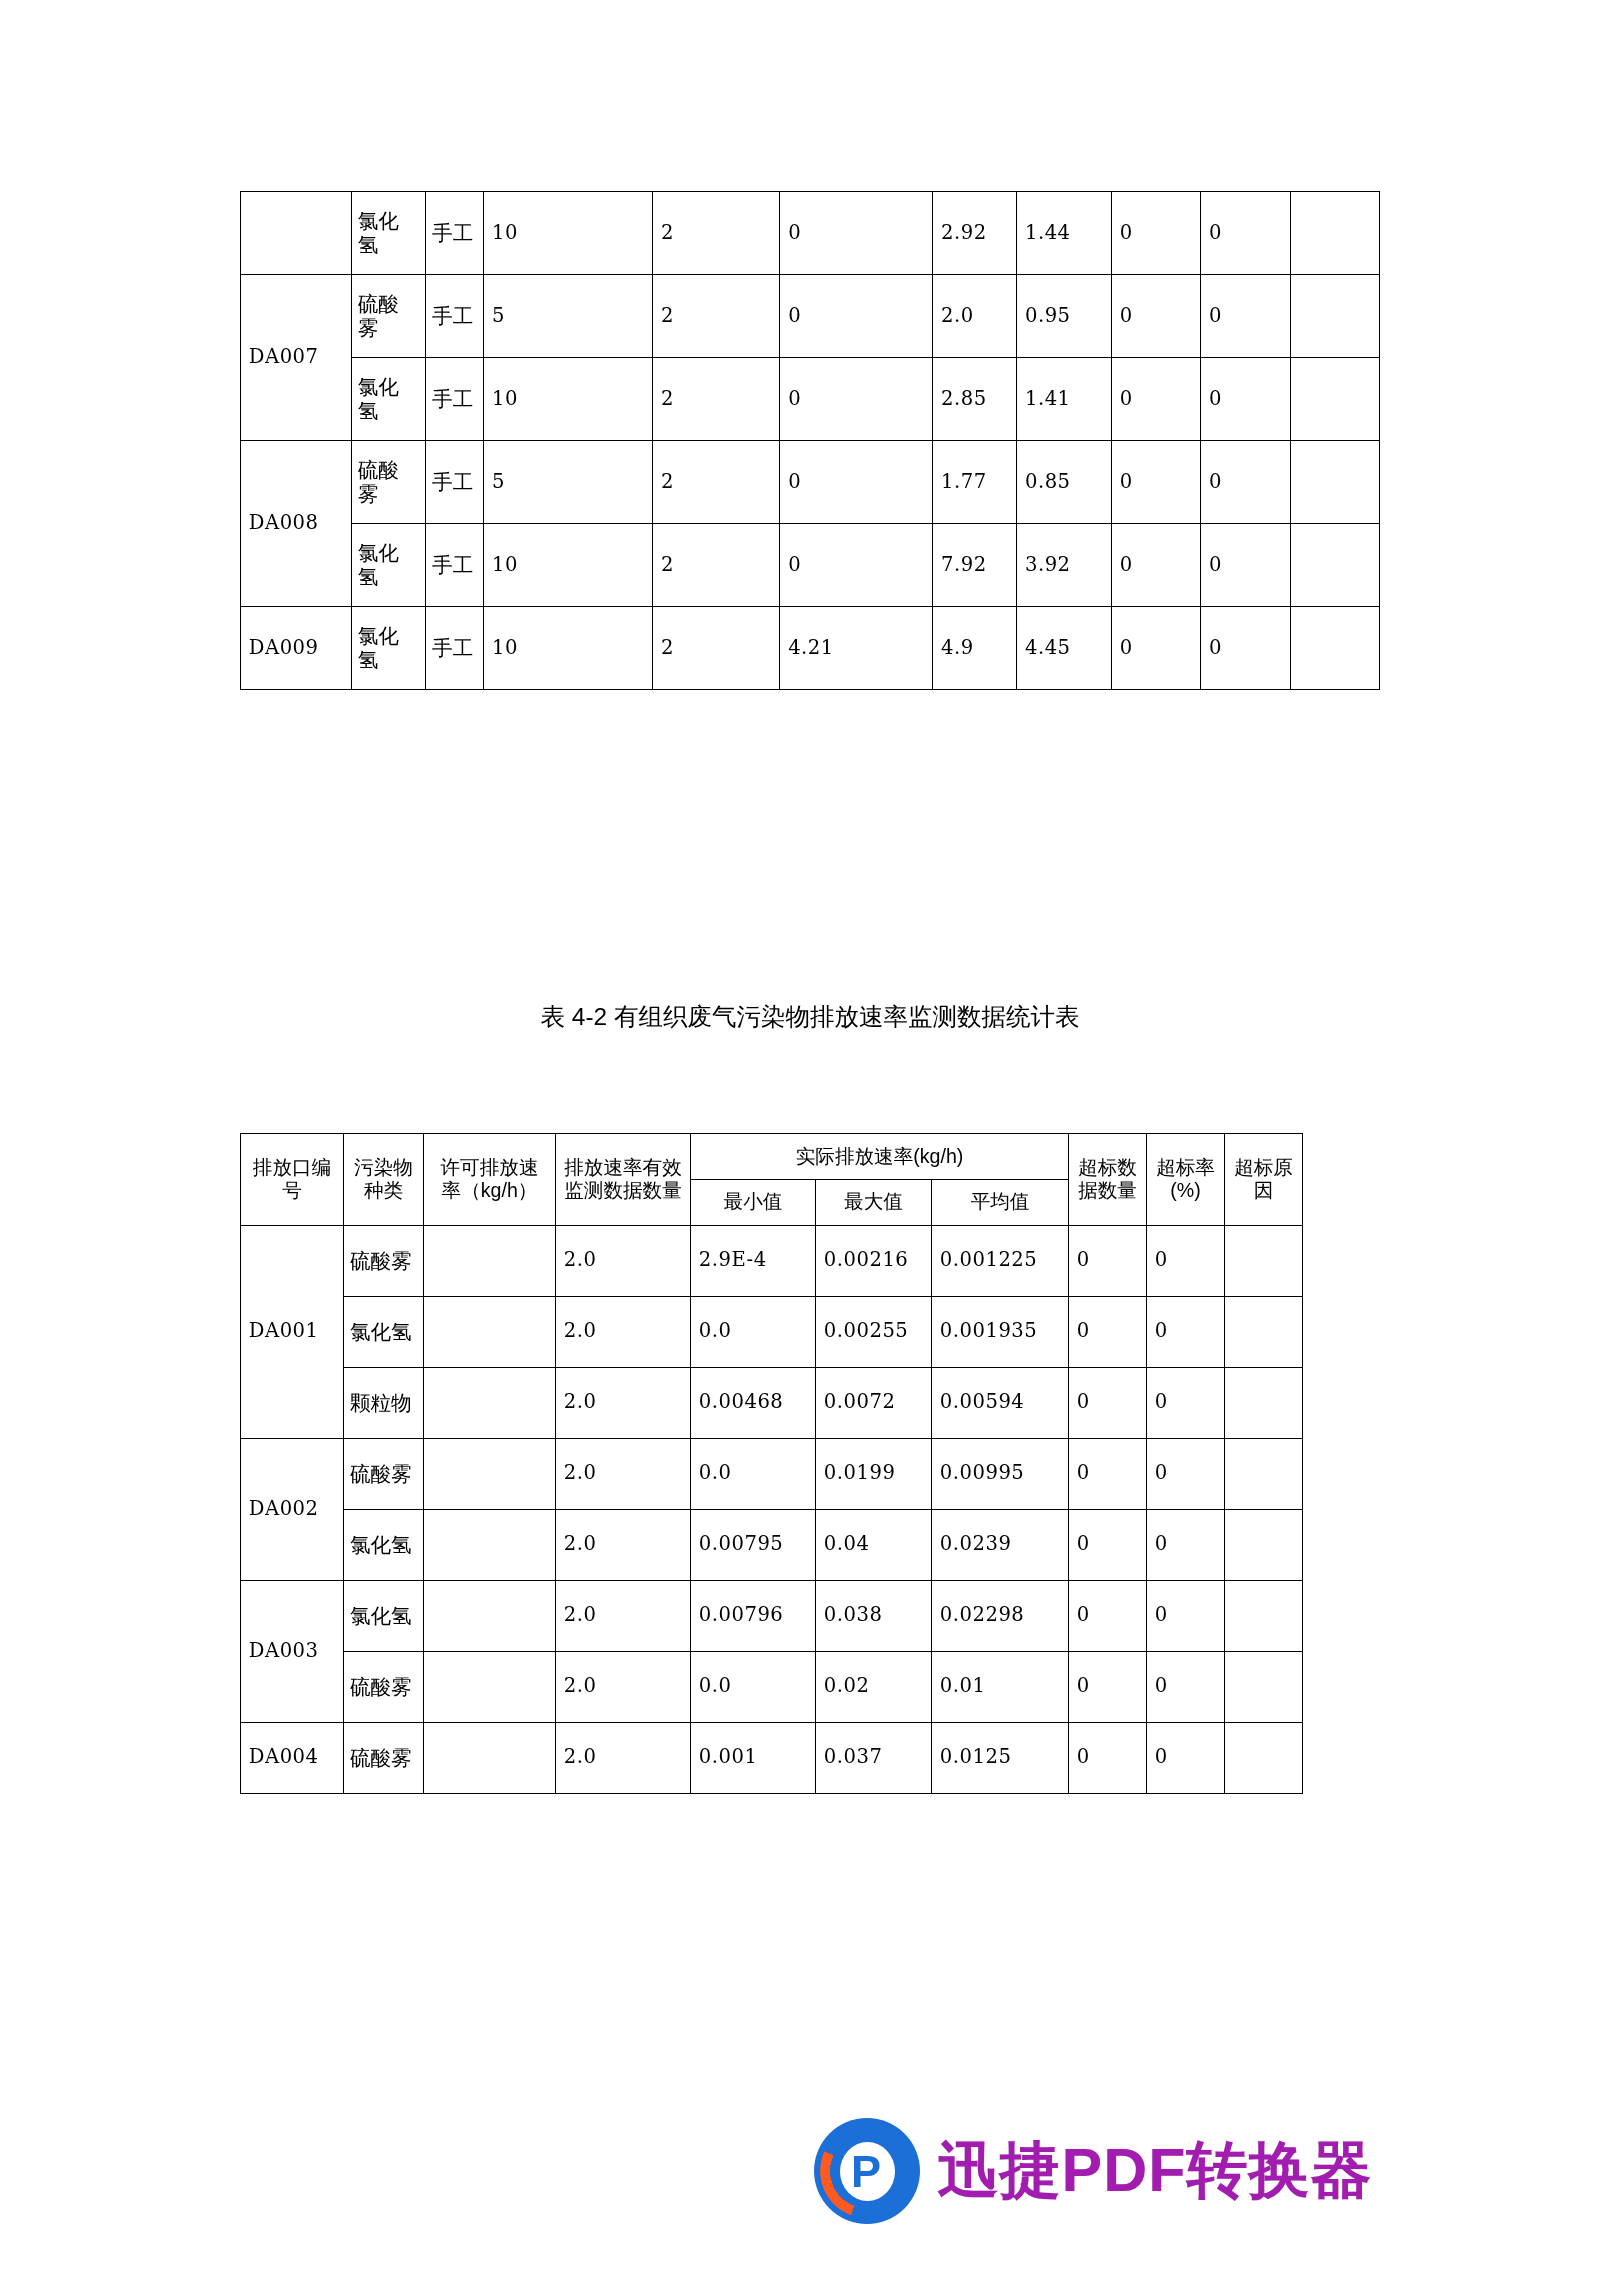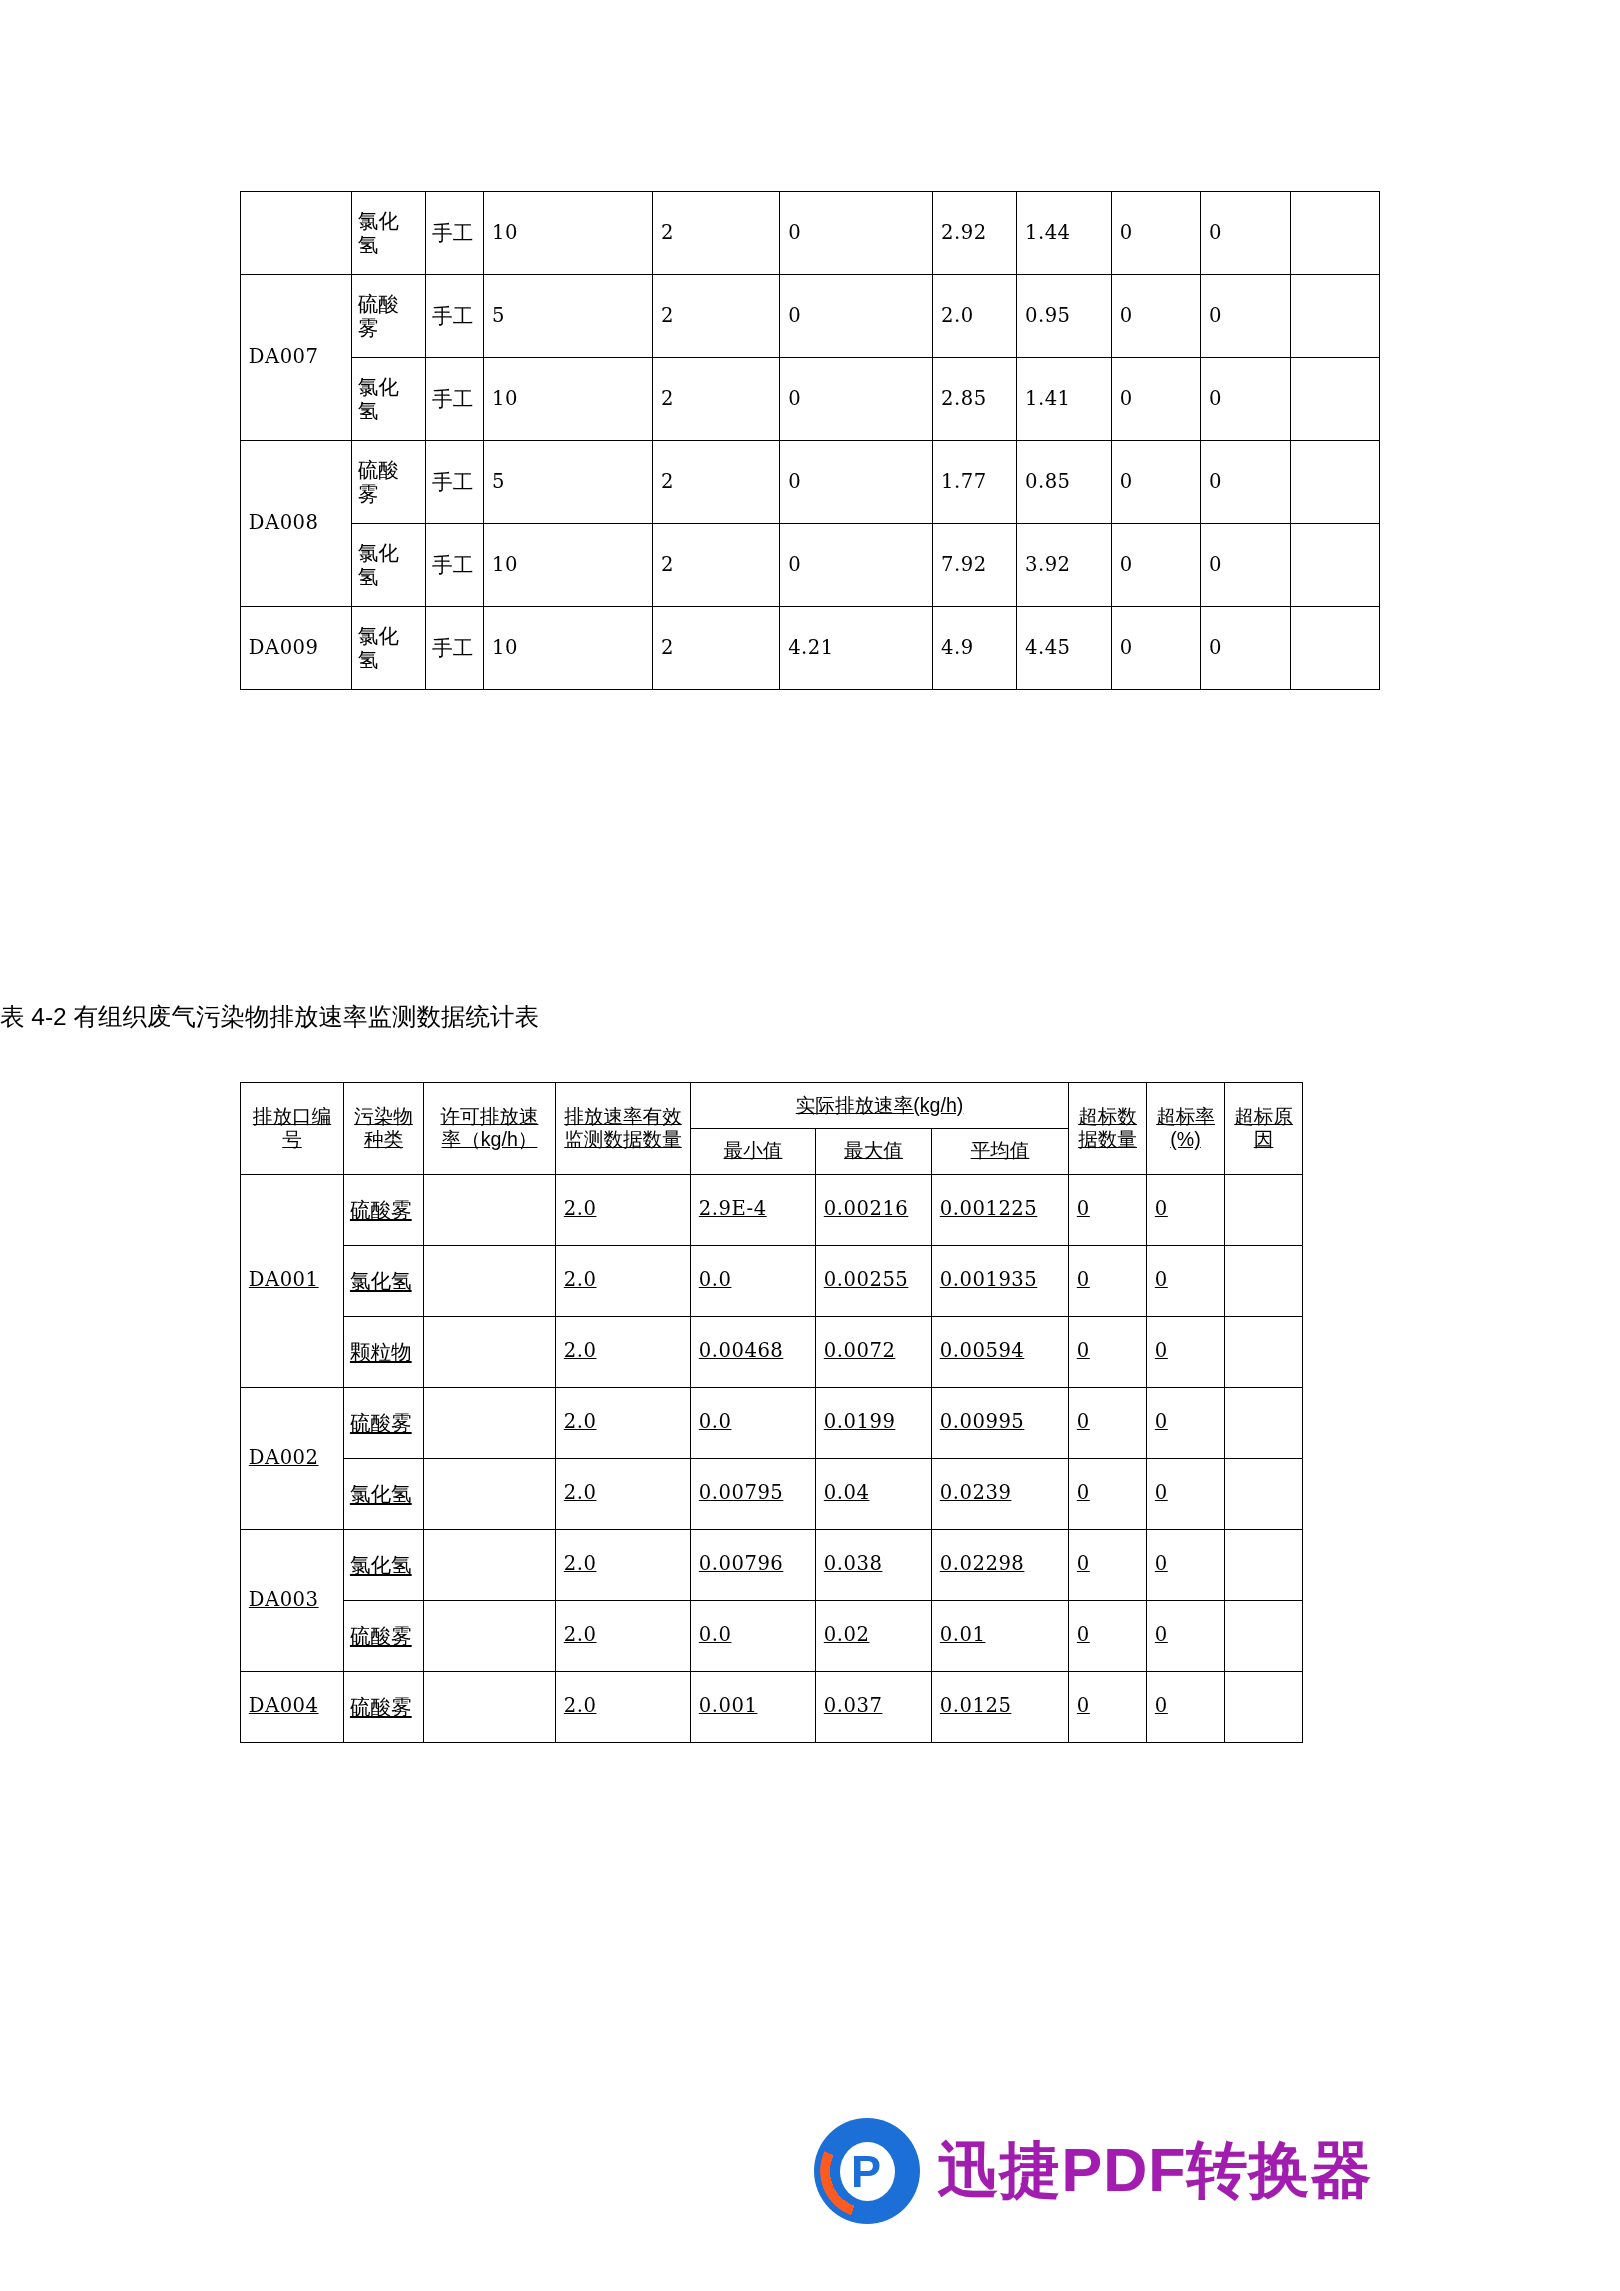--- a/index.html
+++ b/index.html
@@ -52,31 +52,31 @@
     top: 191px;
     width: 1140px;
   }
   #table-top td { height: 35px; }
 
   
   #caption-42 {
     position: absolute;
     left: 0; right: 0;
     top: 1000px;
+    text-align: center;
     font-family: "Liberation Sans", sans-serif;
     font-size: 24.5px;
   }
 
   
   #table-rate {
     position: absolute;
     left: 240px;
-    top: 1082px;
+    top: 1133px;
     width: 956px;
-    text-decoration: underline;
   }
   #table-rate td { height: 33px; }
   .hdr {
     text-align: center;
     font-family: "Liberation Sans", sans-serif;
     font-size: 19.6px;
     line-height: 1.2;
   }
 
   

